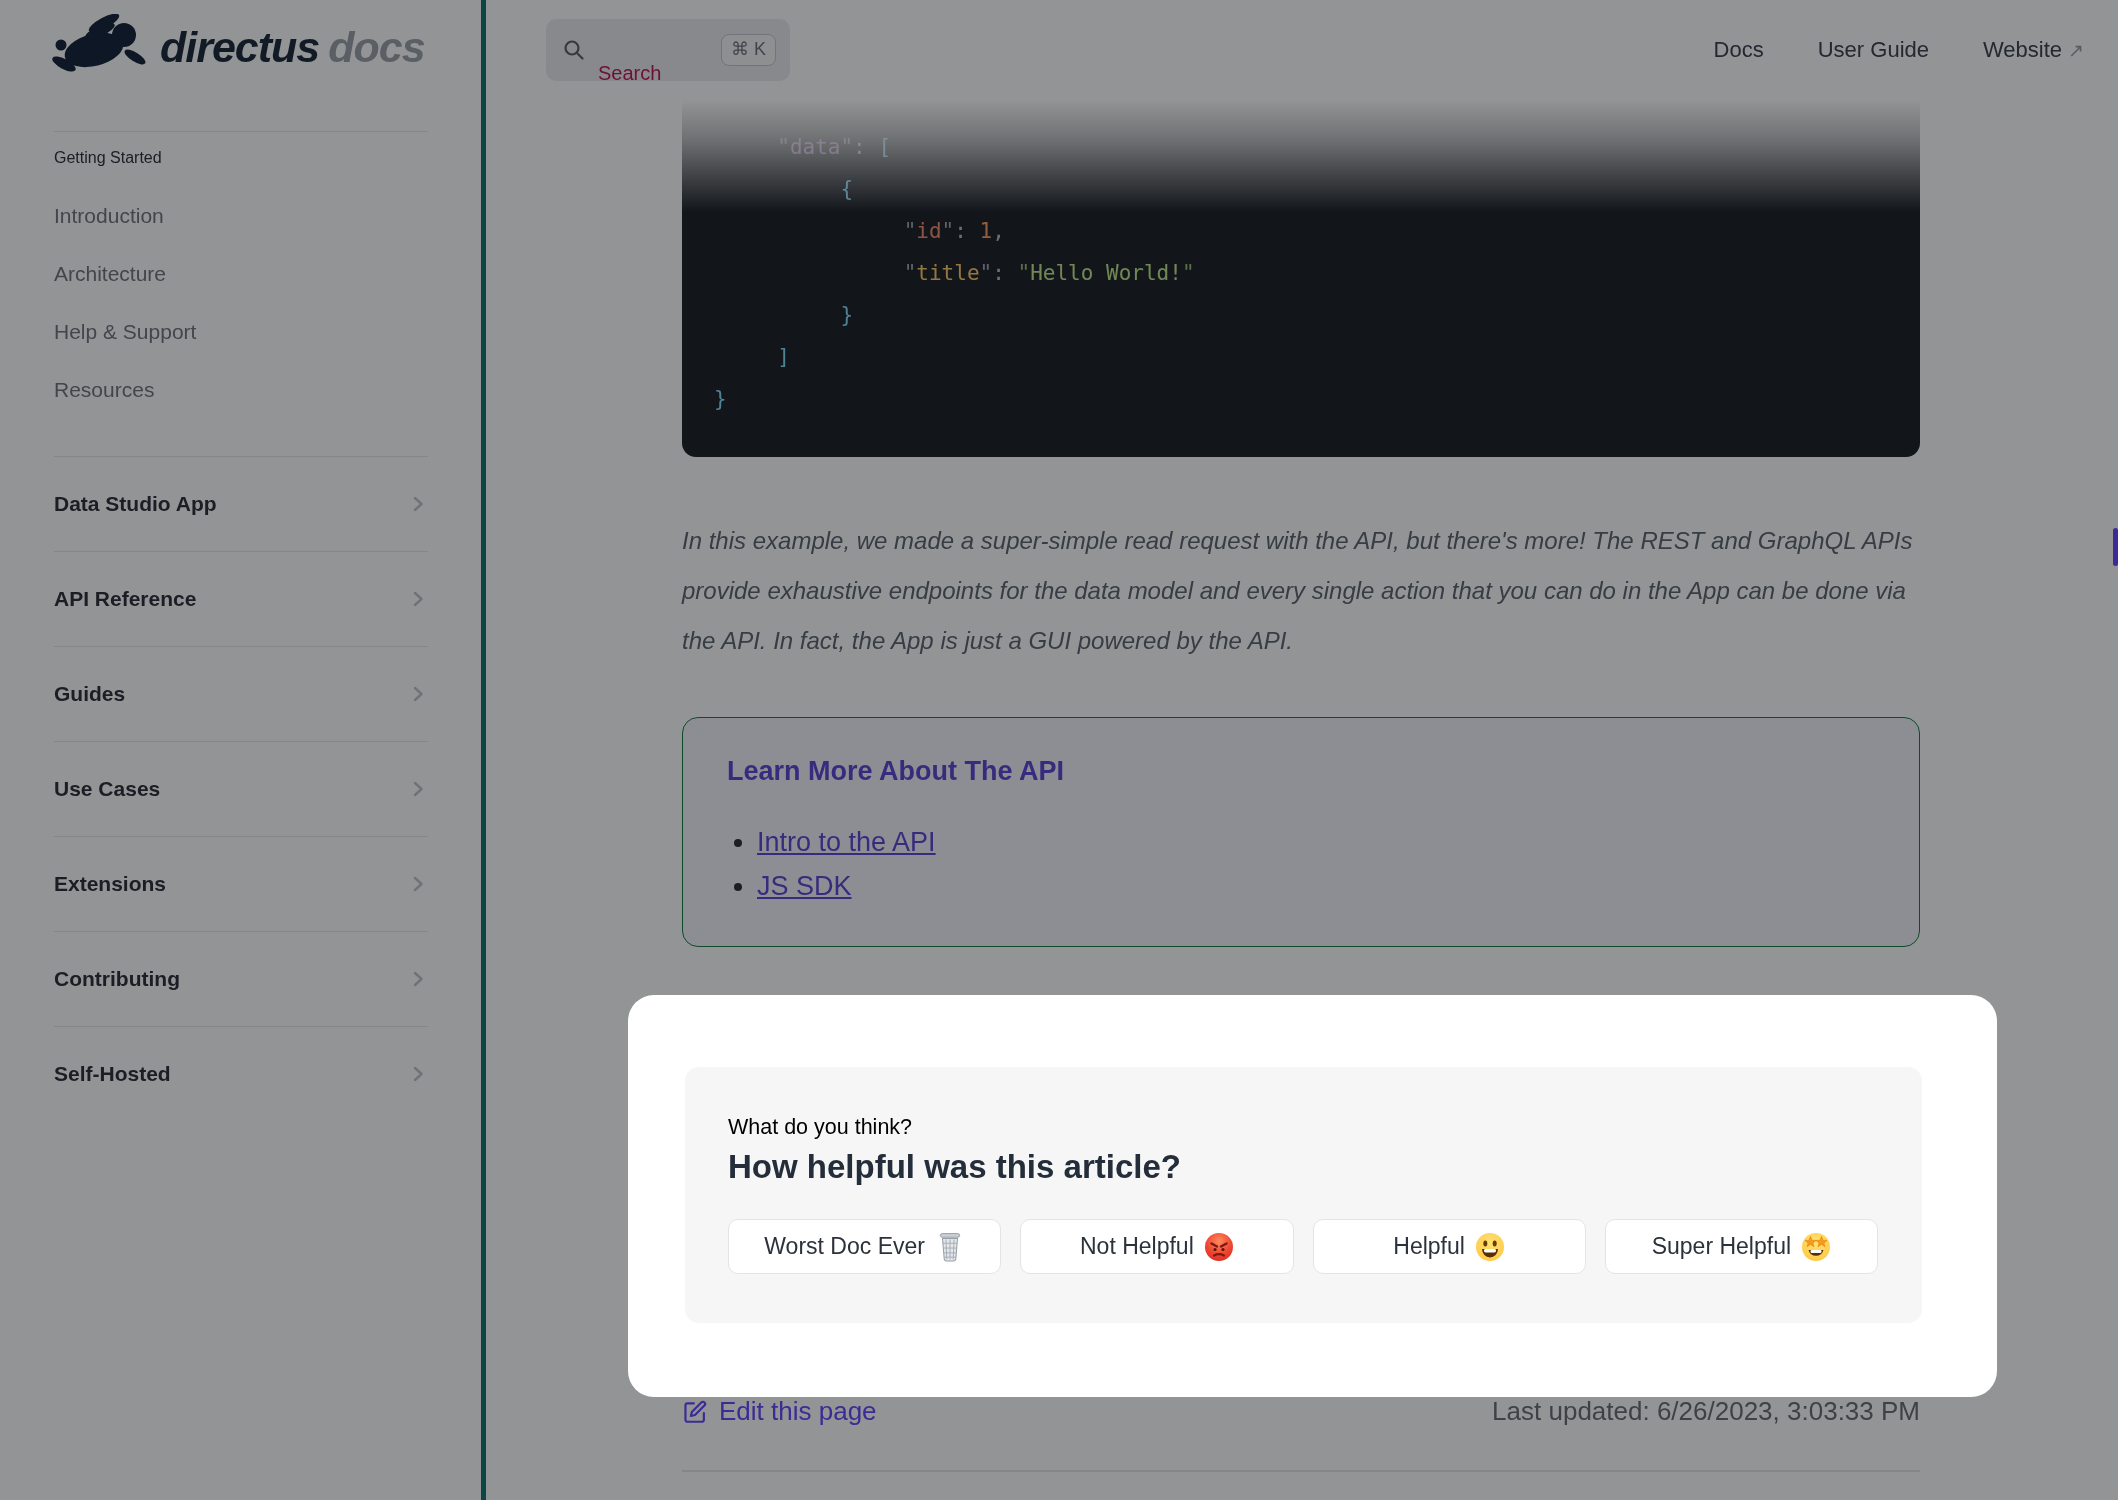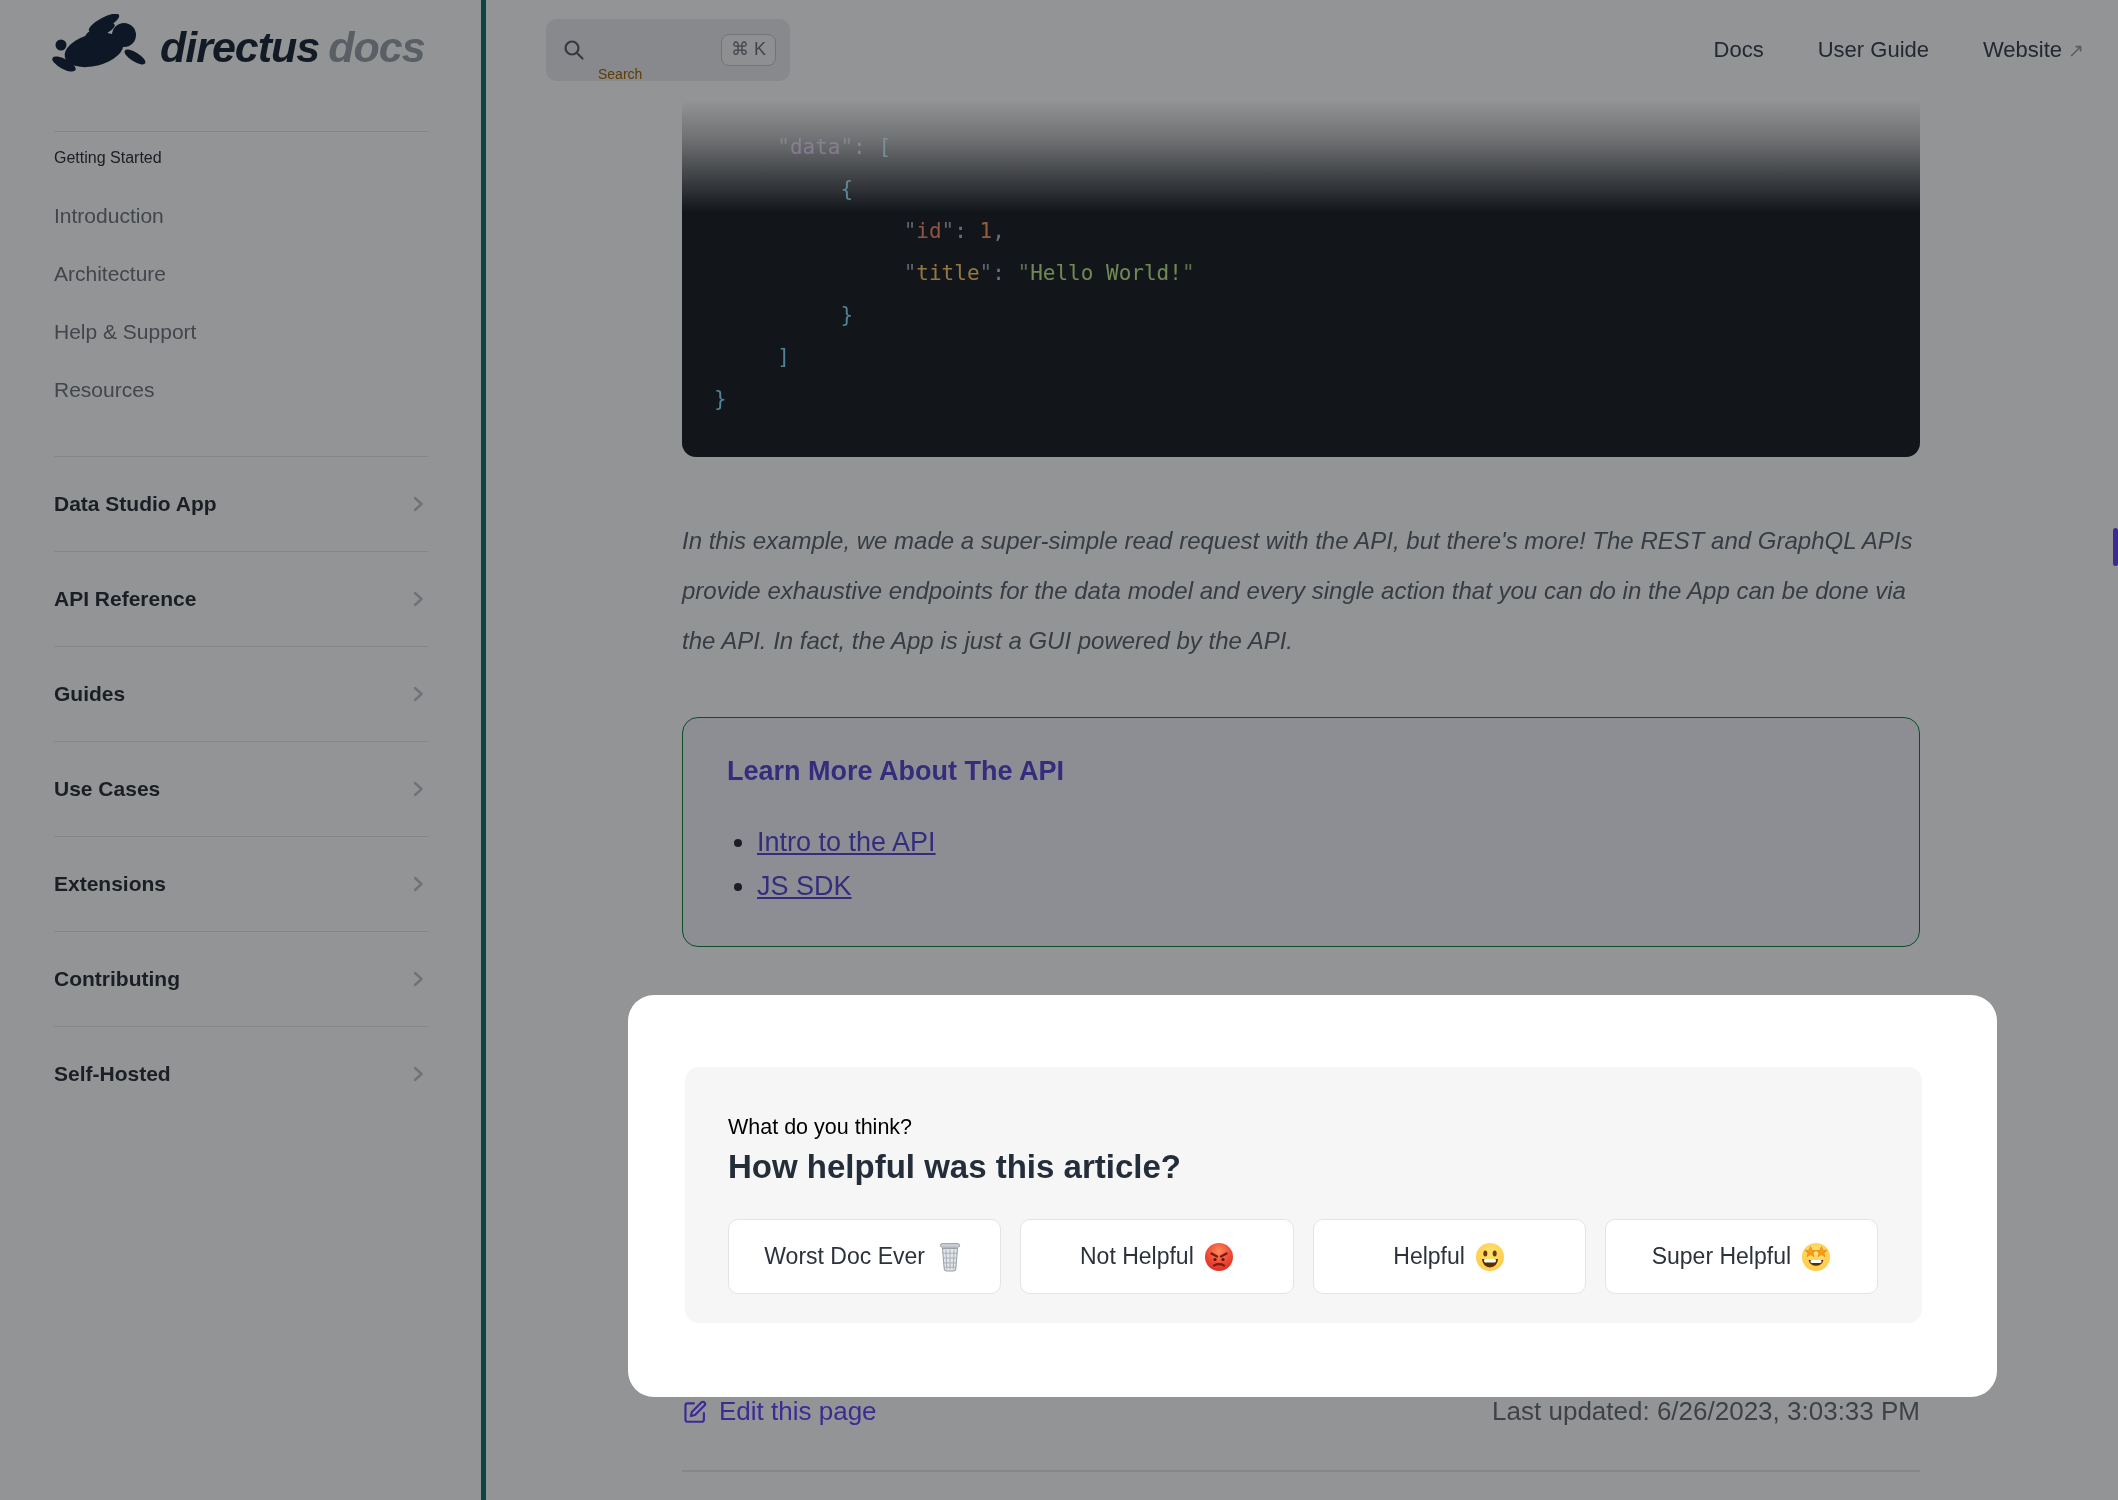--- a/index.html
+++ b/index.html
@@ -18,21 +18,21 @@
   .sb-item{font-size:21px;color:#70747e;line-height:58px;height:58px;cursor:pointer;}
   .sb-item.active{color:#6644ff;}
   .sb-group{border-top:1px solid #e6e6e9;height:94px;display:flex;align-items:center;
             justify-content:space-between;cursor:pointer;}
   .sb-group-label{font-size:21px;font-weight:bold;color:#2c313a;}
   
   .header{position:absolute;left:487px;top:0;right:0;height:100px;background:#ffffff;}
   .search-pill{position:absolute;left:59px;top:19px;width:244px;height:62px;background:#ebecef;
                border-radius:10px;display:flex;align-items:center;padding:0 14px 0 16px;
                box-sizing:border-box;cursor:pointer;}
-  .search-label{font-size:14px;color:#a16207;margin-left:12px;margin-top:47px;}
+  .search-label{font-size:20px;color:#be185d;margin-left:12px;margin-top:47px;}
   .kbd{margin-left:auto;border:1px solid #c6c7cd;border-radius:8px;background:rgba(255,255,255,.55);
        font-size:18px;color:#6d727e;padding:4px 9px;line-height:1.2;}
   .topnav{position:absolute;right:34px;top:0;height:100px;display:flex;align-items:center;gap:54px;}
   .nav-link{font-size:22px;font-weight:500;color:#3a4150;cursor:pointer;display:flex;align-items:center;gap:6px;}
   .ext-arrow{color:#9b9ba3;font-size:19px;}
   
   .codeblock{position:absolute;left:682px;top:100px;width:1238px;height:357px;background:#1c2027;
              border-radius:0 0 14px 14px;box-sizing:border-box;overflow:hidden;}
   .codeblock pre{margin:0;padding:26px 0 0 32px;font-family:"DejaVu Sans Mono",monospace;
                  font-size:21px;line-height:42px;white-space:pre;}
@@ -52,21 +52,21 @@
   .callout-list li{font-size:27px;line-height:44px;color:#2c313a;}
   .callout-list a{color:#5948d6;text-decoration:underline;cursor:pointer;}
   
   .spotlight{position:absolute;left:628px;top:995px;width:1369px;height:402px;background:#ffffff;
              border-radius:26px;box-shadow:0 0 0 4000px rgba(8,9,12,0.435);z-index:40;}
   .fbcard{position:absolute;left:685px;top:1067px;width:1237px;height:256px;background:#f6f6f7;
           border-radius:14px;z-index:41;box-sizing:border-box;padding:46px 44px 0 43px;}
   .fb-kicker{font-size:21.5px;color:#000000;line-height:28px;}
   .fb-question{font-size:33px;font-weight:bold;color:#242d3a;line-height:40px;margin-top:6px;}
   .fb-buttons{display:flex;gap:19px;margin-top:32px;}
-  .fb-btn{flex:1;height:75px;background:#ffffff;border:1px solid #e4e4e7;border-radius:10px;
+  .fb-btn{flex:1;height:55px;background:#ffffff;border:1px solid #e4e4e7;border-radius:10px;
           display:flex;align-items:center;justify-content:center;gap:10px;font-size:23px;
           color:#2c323c;cursor:pointer;font-family:"Liberation Sans",sans-serif;}
   .fb-btn svg{flex:0 0 auto;}
   
   .footer-row{position:absolute;left:682px;top:1396px;width:1238px;display:flex;
               justify-content:space-between;align-items:center;}
   .edit-link{display:flex;align-items:center;gap:11px;color:#6644ff;font-size:26px;
              font-weight:500;cursor:pointer;}
   .last-updated{font-size:26px;color:#696d75;font-weight:500;}
   .divider-bottom{position:absolute;left:682px;top:1470px;width:1238px;height:2px;background:#e6e6e9;}

